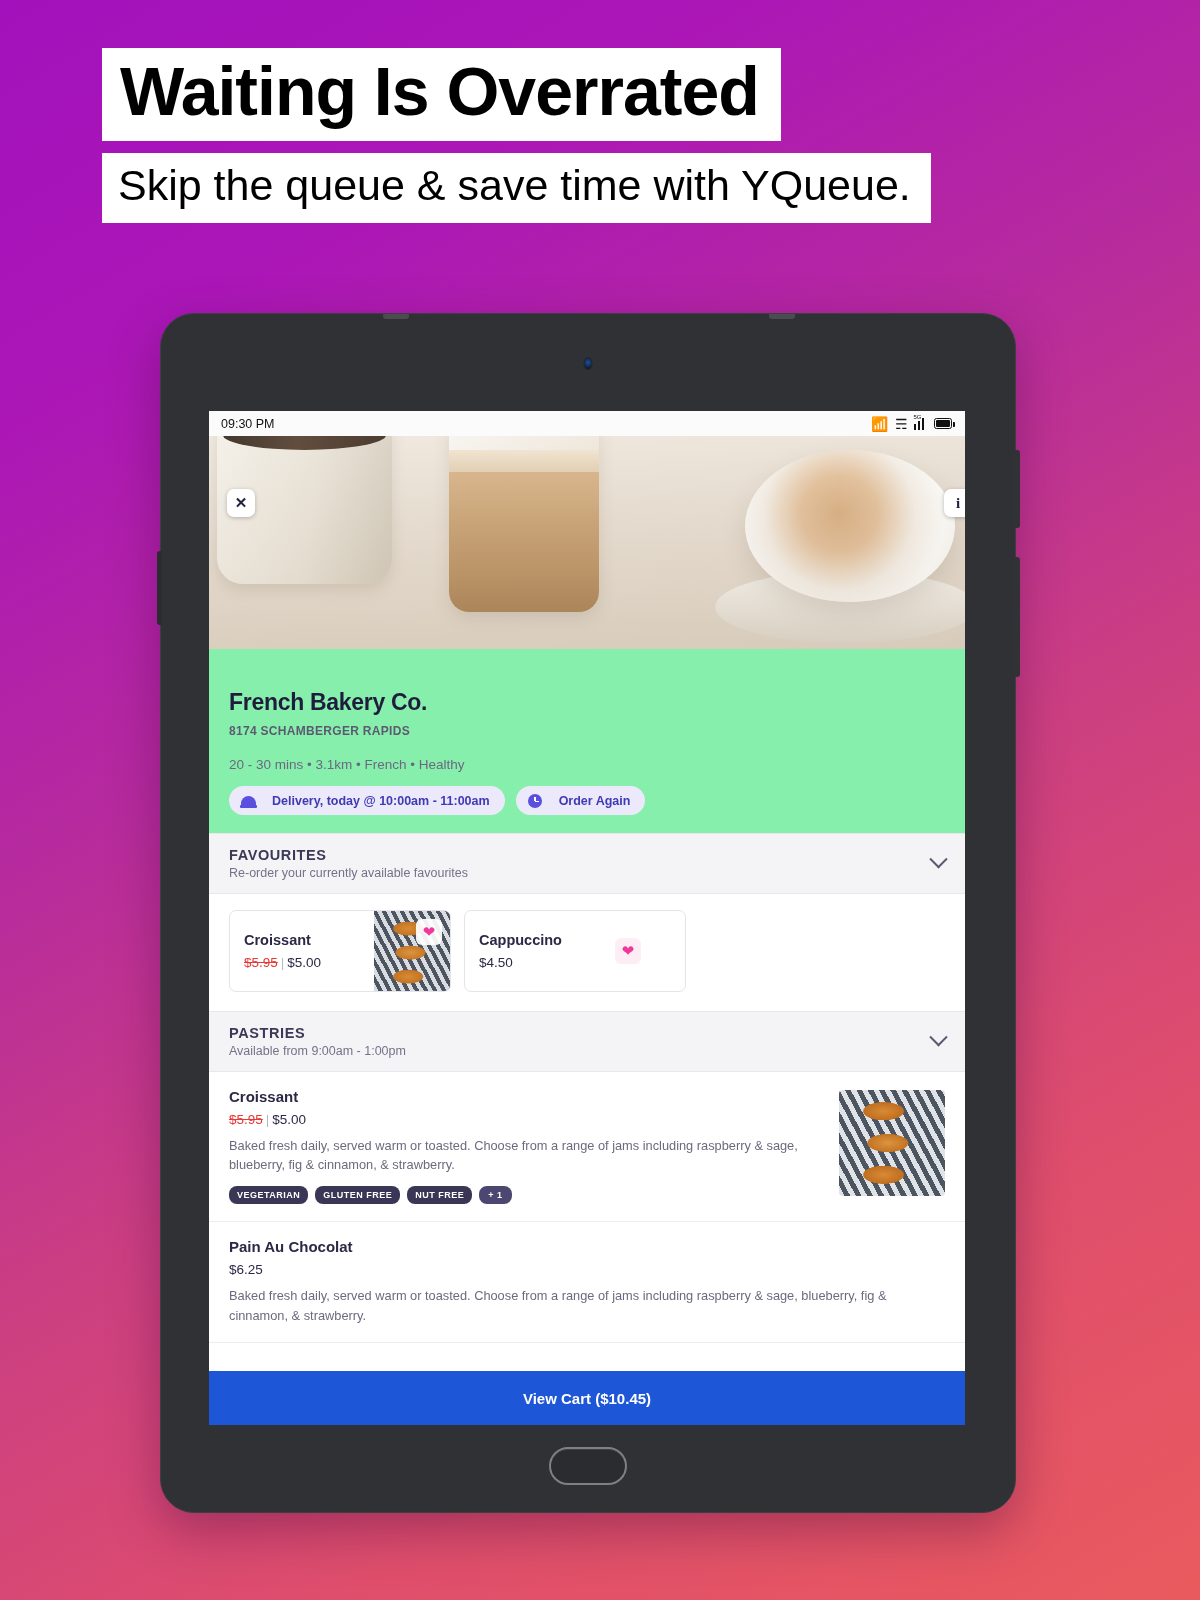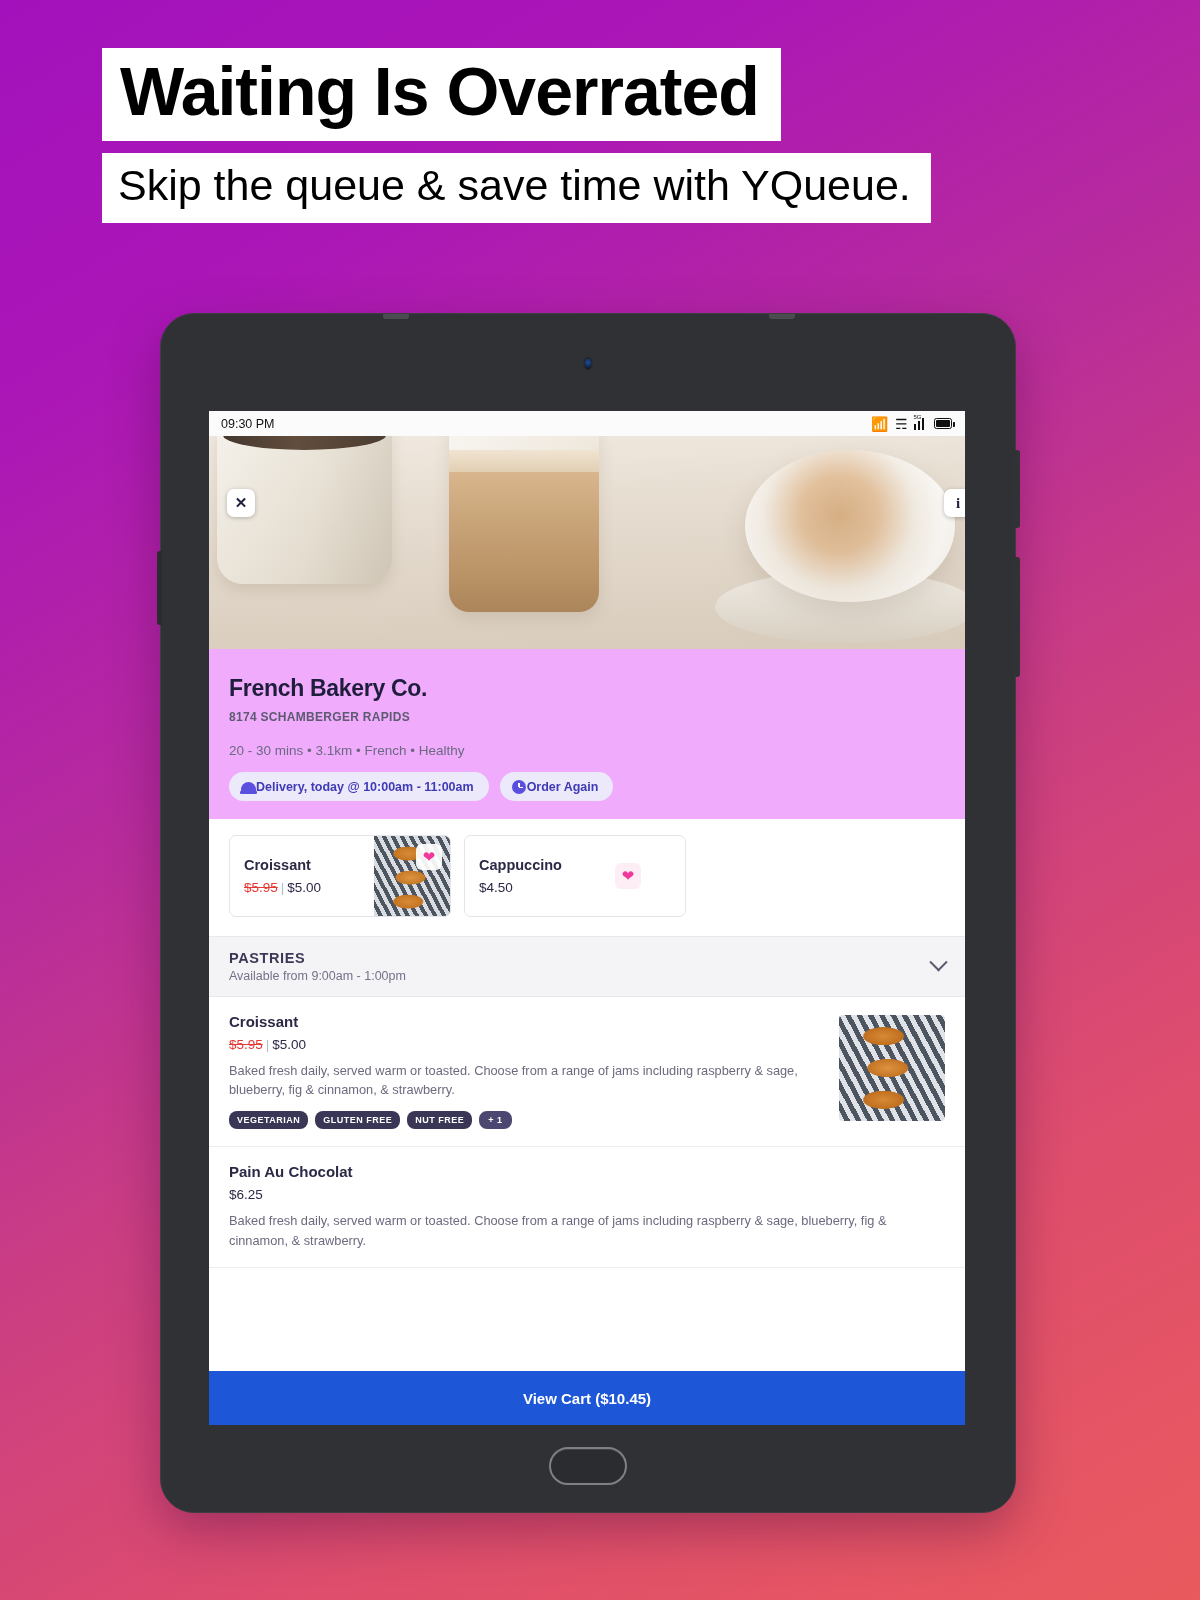--- a/index.html
+++ b/index.html
@@ -125,27 +125,27 @@
 
   .hero-btn {
     position:absolute; background:#fff; border-radius:7px;
     display:flex; align-items:center; justify-content:center;
     box-shadow:0 1px 4px rgba(0,0,0,.25); color:#23213d;
   }
   .btn-close { left:18px; top:53px; width:28px; height:28px; font-size:15px; font-weight:bold; }
   .btn-info  { right:-7px; top:53px; width:28px; height:28px; font-size:15px; font-weight:bold; font-family:"Liberation Serif",serif; }
 
   
-  .rest { padding:26px 20px 18px 20px; background:#f0abfc; }
+  .rest { padding:40px 20px 18px 20px; background:#86efac; }
   .rest-name { font-size:23px; font-weight:bold; color:#1f1d3c; letter-spacing:-.3px; }
   .rest-addr { font-size:12px; font-weight:bold; color:#5c5a70; margin-top:8px; letter-spacing:.3px; }
   .rest-meta { font-size:13.5px; color:#6b6980; margin-top:19px; }
   .chips { display:flex; gap:11px; margin-top:14px; }
   .chip {
-    display:flex; align-items:center; gap:0;
+    display:flex; align-items:center; gap:16px;
     background:#eceafa; border-radius:16px; padding:7px 15px 7px 12px;
     font-size:12.5px; color:#3f3ab5; font-weight:bold;
   }
   .chip-ico { width:15px; height:15px; display:flex; align-items:center; justify-content:center; }
   .ico-dome { width:15px; height:9px; background:#5b4fe0; border-radius:8px 8px 0 0; position:relative; }
   .ico-dome:after { content:""; position:absolute; left:-1px; right:-1px; bottom:-2.5px; height:2.5px; background:#5b4fe0; border-radius:1px; }
   .ico-clock { width:14px; height:14px; border-radius:50%; background:#5b4fe0; position:relative; }
   .ico-clock:after { content:""; position:absolute; left:6px; top:3px; width:1.6px; height:4.5px; background:#fff; }
   .ico-clock:before { content:""; position:absolute; left:6.5px; top:7px; width:4px; height:1.6px; background:#fff; }
 
@@ -288,20 +288,27 @@
         </div>
         <div class="chip">
           <span class="chip-ico">
               <span class="ico-clock"></span>
             </span>
           <span>Order Again</span>
         </div>
       </div>
     </div>
 
+    <div class="sec-head">
+      <div>
+        <div class="sec-title">FAVOURITES</div>
+        <div class="sec-sub">Re-order your currently available favourites</div>
+      </div>
+      <span class="chev"></span>
+    </div>
 
     <div class="fav-row">
       <div class="fav-card">
         <div class="fav-text">
           <div class="fav-name">Croissant</div>
           <div class="fav-prices">
             <span class="strike">$5.95</span><span class="sep">|</span><span>$5.00</span>
           </div>
         </div>
         <div class="fav-img"></div>

